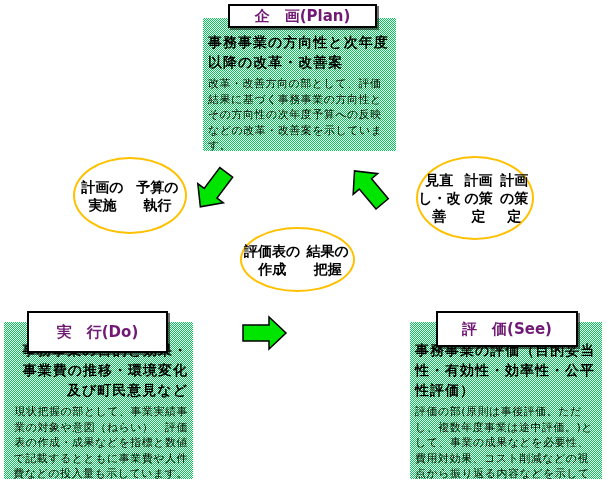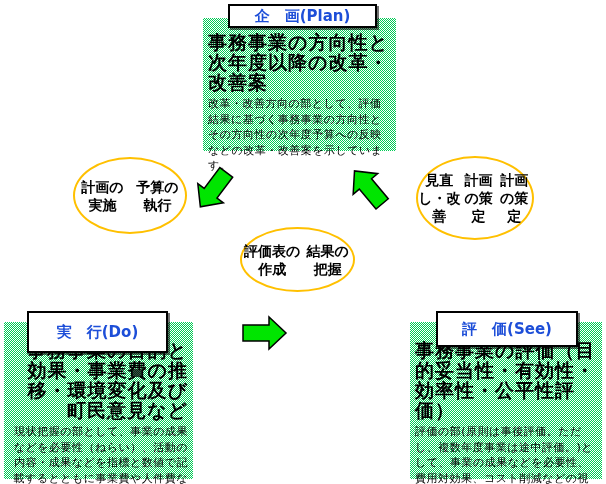--- a/index.html
+++ b/index.html
@@ -9,32 +9,32 @@
   }
   
   .panel{
     position:absolute;box-sizing:border-box;
     background-color:#8fe6a8;
     background-image:repeating-conic-gradient(var(--panel-green,#00cc55) 0% 25%, #ffffff 0% 50%);
     background-size:2px 2px;
     color:#000;
   }
   .panel .heading{
-    font-weight:bold;font-size:19px;line-height:20px;letter-spacing:1px;
+    font-weight:bold;font-size:14px;line-height:20px;letter-spacing:1px;
     padding:0 5px;
   }
   .panel .body{
     font-size:11px;line-height:15.5px;letter-spacing:0.5px;margin-top:4px;
     padding:0 5px;
   }
   .title-box{
     position:absolute;box-sizing:border-box;background:#ffffff;
     border:2px solid #000;box-shadow:2px 2px 0 rgba(0,0,0,0.55);
     display:flex;align-items:center;justify-content:center;
-    font-weight:bold;font-size:15px;color:#1d4ed8;white-space:nowrap;
+    font-weight:bold;font-size:15px;color:#701a75;white-space:nowrap;
   }
   .ellipse{
     position:absolute;box-sizing:border-box;border-radius:50%;
     border:2px solid var(--ellipse-yellow,#ffc000);
     display:flex;flex-direction:row;align-items:center;justify-content:center;
     font-weight:bold;font-size:14px;line-height:18px;color:#000;text-align:center;
     background:transparent;
   }
   .arrow{position:absolute;}
   .arrow svg{display:block;overflow:visible;}
@@ -48,21 +48,21 @@
   <div class="panel" style="left:203px;top:18px;width:193px;height:133px;padding-top:14px;">
     <div class="heading">事務事業の方向性と次年度以降の改革・改善案</div>
     <div class="body">改革・改善方向の部として、評価結果に基づく事務事業の方向性とその方向性の次年度予算への反映などの改革・改善案を示しています。</div>
   </div>
   <div class="title-box" style="left:228px;top:4px;width:149px;height:24px;">
     <span>企　画(Plan)</span>
   </div>
 
   <div class="panel" style="left:4px;top:322px;width:189px;height:157px;padding-top:18px;text-align:right;">
     <div class="heading">事務事業の目的と効果・事業費の推移・環境変化及び町民意見など</div>
-    <div class="body">現状把握の部として、事業の成果などを必要性（ねらい）、活動の内容・成果などを指標と数値で記載するとともに事業費や人件費などの投入量も示しています。</div>
+    <div class="body">現状把握の部として、事業実績事業の対象や意図（ねらい）、評価表の作成・成果などを指標と数値で記載するとともに事業費や人件費などの投入量も示しています。</div>
   </div>
   <div class="title-box" style="left:27px;top:311px;width:141px;height:42px;">
     <span>実　行(Do)</span>
   </div>
 
   <div class="panel" style="left:410px;top:322px;width:192px;height:157px;padding-top:18px;">
     <div class="heading">事務事業の評価（目的妥当性・有効性・効率性・公平性評価）</div>
     <div class="body">評価の部(原則は事後評価。ただし、複数年度事業は途中評価。)として、事業の成果などを必要性、費用対効果、コスト削減などの視点から振り返る内容などを示しています。</div>
   </div>
   <div class="title-box" style="left:436px;top:311px;width:142px;height:36px;">

